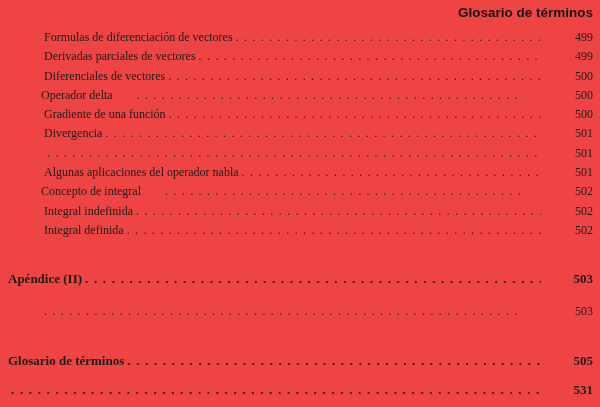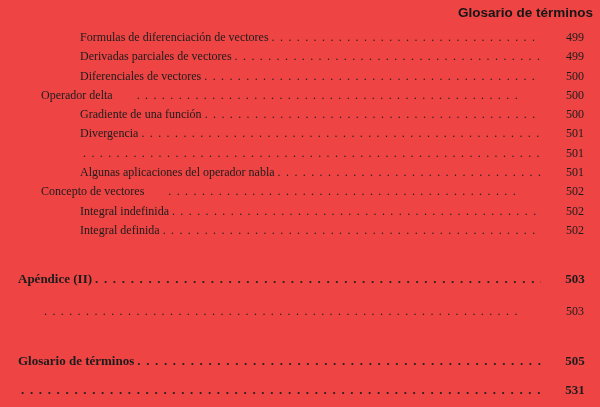--- a/index.html
+++ b/index.html
@@ -29,23 +29,23 @@
   }
   .row {
     display: flex;
     align-items: baseline;
     height: 19.3px;
     padding-right: 7px;
     font-size: 12px;
     line-height: 19.3px;
     white-space: nowrap;
   }
-  .row.lvl-0 { padding-left: 18px; }
+  .row.lvl-0 { padding-left: 8px; }
   .row.lvl-1 { padding-left: 41px; gap: 21px; }
-  .row.lvl-2 { padding-left: 80px; }
+  .row.lvl-2 { padding-left: 44px; }
   .row.bold {
     font-weight: bold;
     font-size: 13px;
     height: 20px;
     line-height: 20px;
   }
   .row.gap-sm { margin-top: 9px; }
   .row.gap-md { margin-top: 13px; }
   .row.gap-lg { margin-top: 29px; }
   .label { flex: 0 0 auto; }
@@ -54,21 +54,21 @@
     overflow: hidden;
     white-space: nowrap;
     margin-left: 3px;
     letter-spacing: 1.2px;
     color: #222;
   }
   .pagenum {
     flex: 0 0 auto;
     width: 36px;
     margin-left: 16px;
-    text-align: center;
+    text-align: right;
   }
 </style>
 </head>
 <body>
 
 <div class="page">
   <div class="running-header">Glosario de términos</div>
   <div class="toc" id="toc-list">
       <div class="row lvl-2">
     <span class="label">Formulas de diferenciación de vectores</span>
@@ -103,21 +103,21 @@
       <div class="row lvl-2">
     <span class="dots">. . . . . . . . . . . . . . . . . . . . . . . . . . . . . . . . . . . . . . . . . . . . . . . . . . . . . . . . . . . . . . . . . . . . . . . . . . . . . . . . . . . . . . . . . . . . . . . . . . . . . . . . . . . . . . . . . . . . . . . . . . . . . . . . . . . . . . . . . . . . . . . . . . . . . . . . . . . . . . . . </span>
     <span class="pagenum">501</span>
   </div>
       <div class="row lvl-2">
     <span class="label">Algunas aplicaciones del operador nabla</span>
     <span class="dots">. . . . . . . . . . . . . . . . . . . . . . . . . . . . . . . . . . . . . . . . . . . . . . . . . . . . . . . . . . . . . . . . . . . . . . . . . . . . . . . . . . . . . . . . . . . . . . . . . . . . . . . . . . . . . . . . . . . . . . . . . . . . . . . . . . . . . . . . . . . . . . . . . . . . . . . . . . . . . . . . </span>
     <span class="pagenum">501</span>
   </div>
       <div class="row lvl-1">
-    <span class="label">Concepto de vectores</span>
+    <span class="label">Concepto de integral</span>
     <span class="dots">. . . . . . . . . . . . . . . . . . . . . . . . . . . . . . . . . . . . . . . . . . . . . . . . . . . . . . . . . . . . . . . . . . . . . . . . . . . . . . . . . . . . . . . . . . . . . . . . . . . . . . . . . . . . . . . . . . . . . . . . . . . . . . . . . . . . . . . . . . . . . . . . . . . . . . . . . . . . . . . . </span>
     <span class="pagenum">502</span>
   </div>
       <div class="row lvl-2">
     <span class="label">Integral indefinida</span>
     <span class="dots">. . . . . . . . . . . . . . . . . . . . . . . . . . . . . . . . . . . . . . . . . . . . . . . . . . . . . . . . . . . . . . . . . . . . . . . . . . . . . . . . . . . . . . . . . . . . . . . . . . . . . . . . . . . . . . . . . . . . . . . . . . . . . . . . . . . . . . . . . . . . . . . . . . . . . . . . . . . . . . . . </span>
     <span class="pagenum">502</span>
   </div>
       <div class="row lvl-2">
     <span class="label">Integral definida</span>

